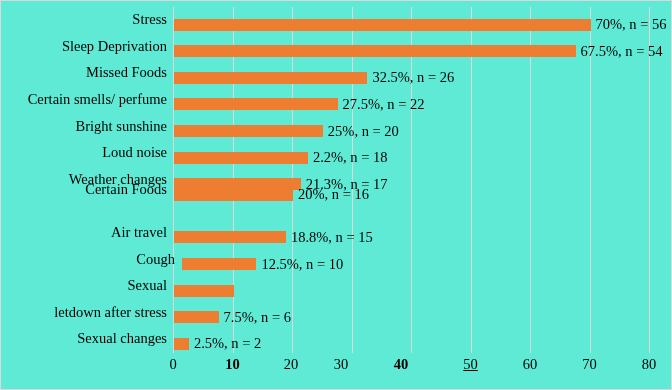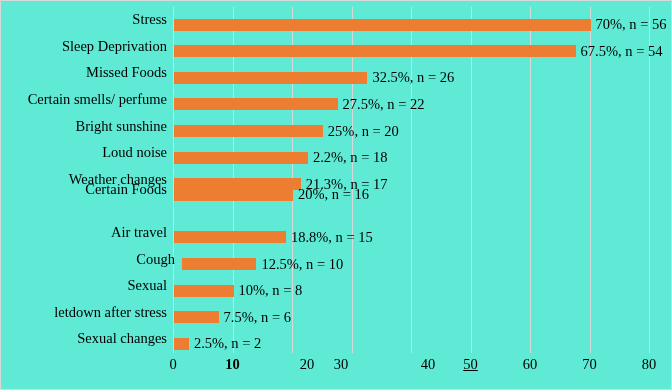--- a/index.html
+++ b/index.html
@@ -186,42 +186,42 @@
     </div>
     <div class="row" style="top:239.4px;margin-left:8px;">
       <div class="cat-label">Cough</div>
       <div class="bar-wrap">
         <span class="bar" style="width:74.4px;"></span><span class="bar-label">12.5%, n = 10</span>
       </div>
     </div>
     <div class="row" style="top:266px;">
       <div class="cat-label">Sexual</div>
       <div class="bar-wrap">
-        <span class="bar" style="width:59.5px;"></span><span class="bar-label">10%, n = 8</span>
+        <span class="bar" style="width:59.5px;"></span>
       </div>
     </div>
     <div class="row" style="top:292.6px;">
       <div class="cat-label">letdown after stress</div>
       <div class="bar-wrap">
         <span class="bar" style="width:44.6px;"></span><span class="bar-label">7.5%, n = 6</span>
       </div>
     </div>
     <div class="row" style="top:319.2px;">
       <div class="cat-label">Sexual changes</div>
       <div class="bar-wrap">
         <span class="bar" style="width:14.9px;"></span><span class="bar-label">2.5%, n = 2</span>
       </div>
     </div>
   </div>
 
   <div class="xaxis">
     <div class="xtick" style="left:0px;">0</div>
     <div class="xtick" style="left:59.5px;font-weight:bold;">10</div>
-    <div class="xtick" style="left:134px;">20</div>
+    <div class="xtick" style="left:118px;">20</div>
     <div class="xtick" style="left:168px;">30</div>
-    <div class="xtick" style="left:255px;">40</div>
+    <div class="xtick" style="left:228px;font-weight:bold;">40</div>
     <div class="xtick" style="left:297.5px;text-decoration:underline;">50</div>
     <div class="xtick" style="left:357px;">60</div>
     <div class="xtick" style="left:416.5px;">70</div>
     <div class="xtick" style="left:476px;">80</div>
   </div>
 
 </div>
 
 </body></html>

